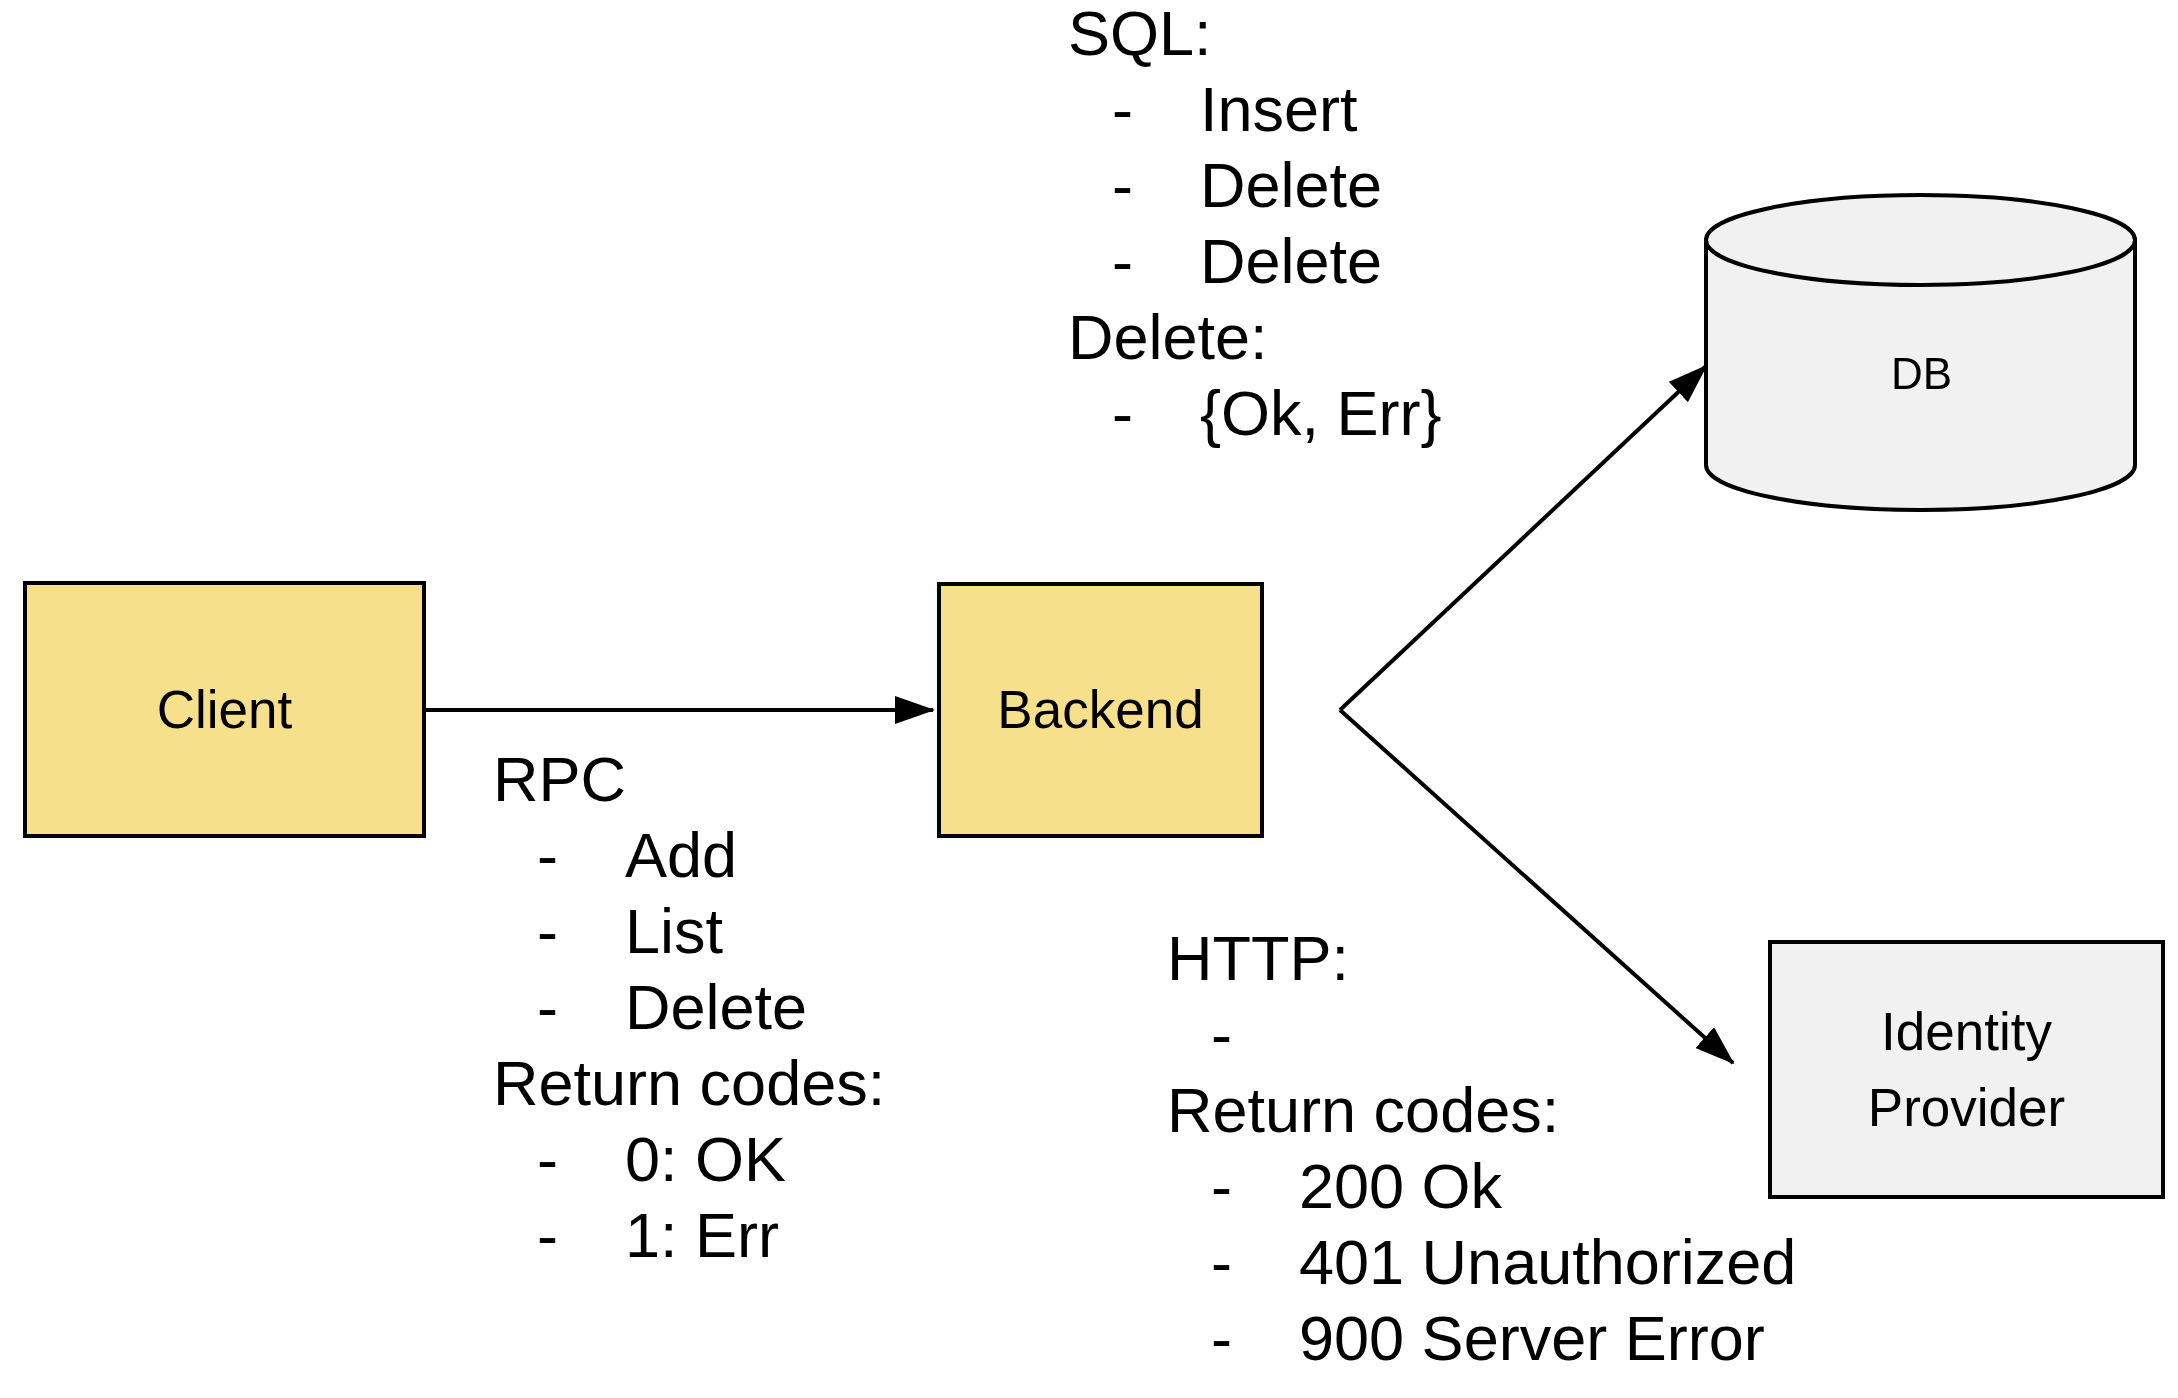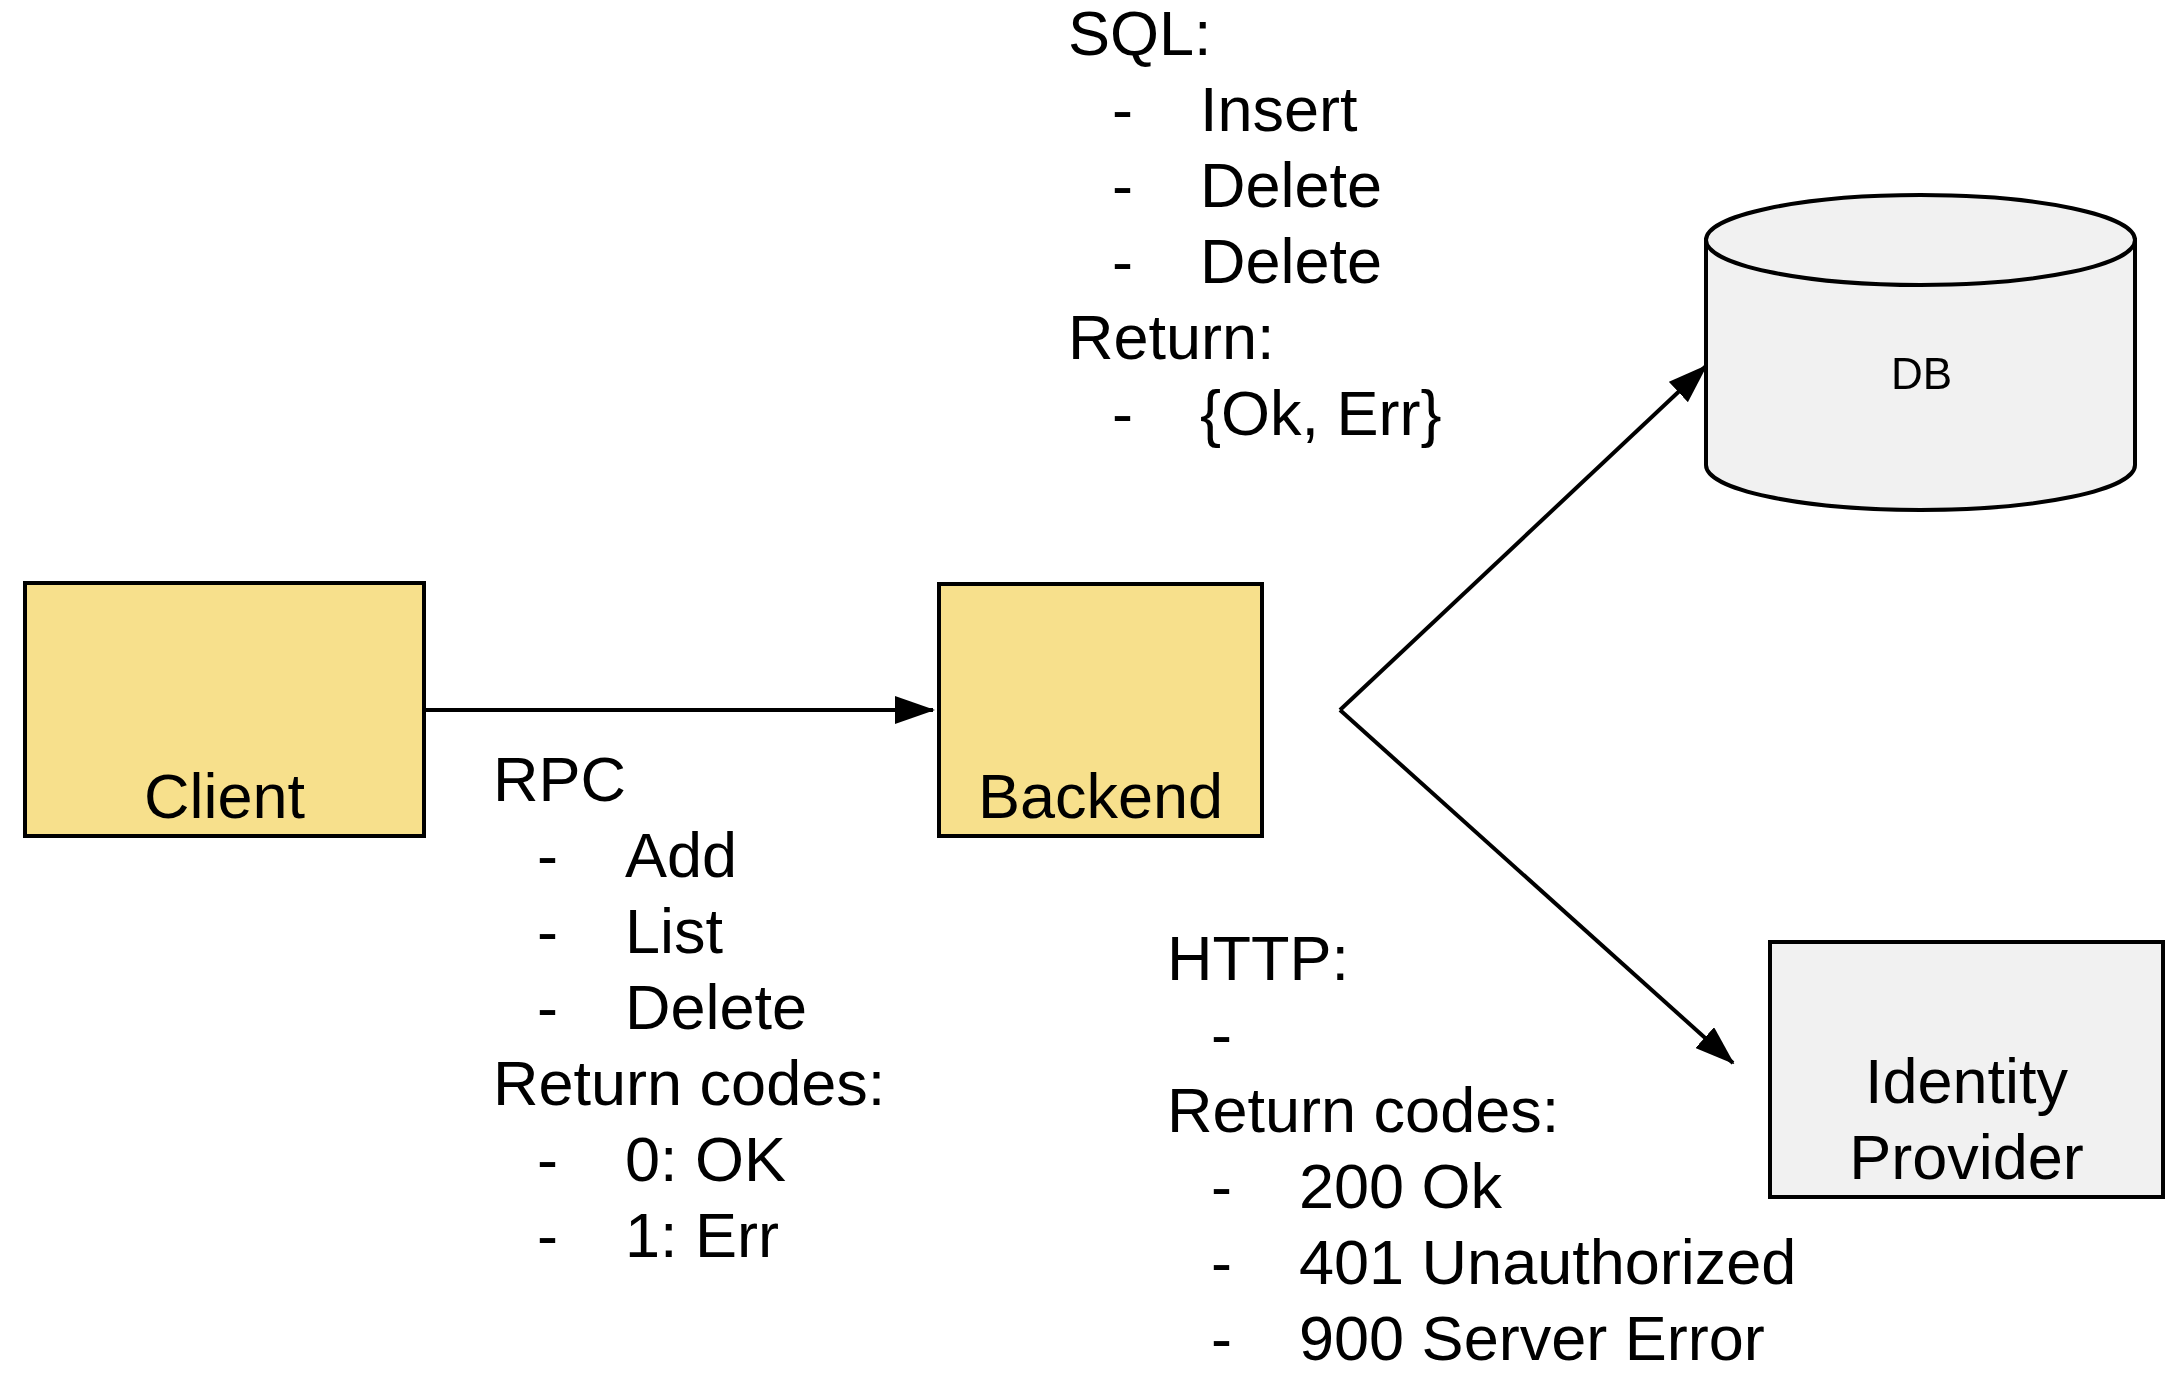--- a/index.html
+++ b/index.html
@@ -17,24 +17,24 @@
     left: 0; top: 0;
     width: 2178px; height: 1398px;
     pointer-events: none;
   }
   .connectors line { stroke: var(--outline, #000); stroke-width: 4; }
   .node {
     position: absolute;
     box-sizing: border-box;
     border: 4px solid var(--outline, #000);
     display: flex;
-    align-items: flex-end;
+    align-items: center;
     justify-content: center;
     text-align: center;
-    font-size: 63px;
+    font-size: 53px;
     line-height: 76px;
   }
   .node.yellow { background: var(--node-yellow, #f7e08c); }
   .node.gray   { background: var(--node-gray, #f1f1f1); }
   #node-client  { left: 23px;   top: 581px; width: 403px; height: 257px; }
   #node-backend { left: 937px;  top: 582px; width: 327px; height: 256px; }
   #node-idp     { left: 1735px; top: 940px; width: 397px; height: 259px; padding: 0 40px; margin-left: 33px; }
   #db-shape { position: absolute; left: 1704px; top: 191px; width: 435px; height: 325px; }
   #db-shape .cyl-fill { fill: var(--node-gray, #f1f1f1); stroke: var(--outline, #000); stroke-width: 4; }
   #db-label {
@@ -96,21 +96,21 @@
         <span>Insert</span>
       </div>
       <div class="ann-row bullet">
         <span class="dash">-</span>
         <span>Delete</span>
       </div>
       <div class="ann-row bullet">
         <span class="dash">-</span>
         <span>Delete</span>
       </div>
-      <div class="ann-row">Return:</div>
+      <div class="ann-row">Delete:</div>
       <div class="ann-row bullet">
         <span class="dash">-</span>
         <span>{Ok, Err}</span>
       </div>
     </div>
   <div class="annotation" id="ann-rpc">
       <div class="ann-row">RPC</div>
       <div class="ann-row bullet">
         <span class="dash">-</span>
         <span>Add</span>

